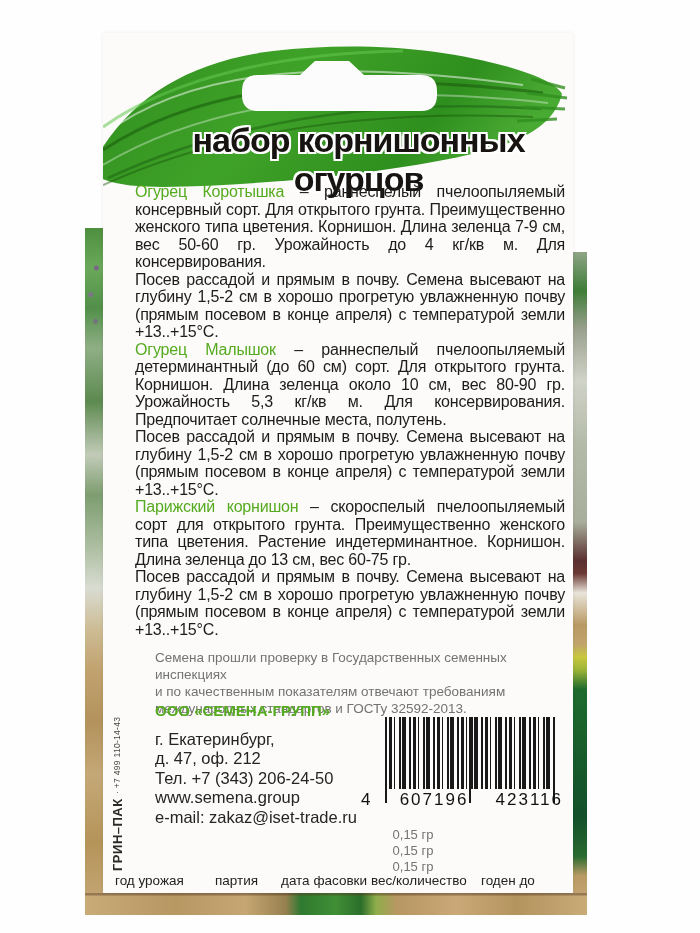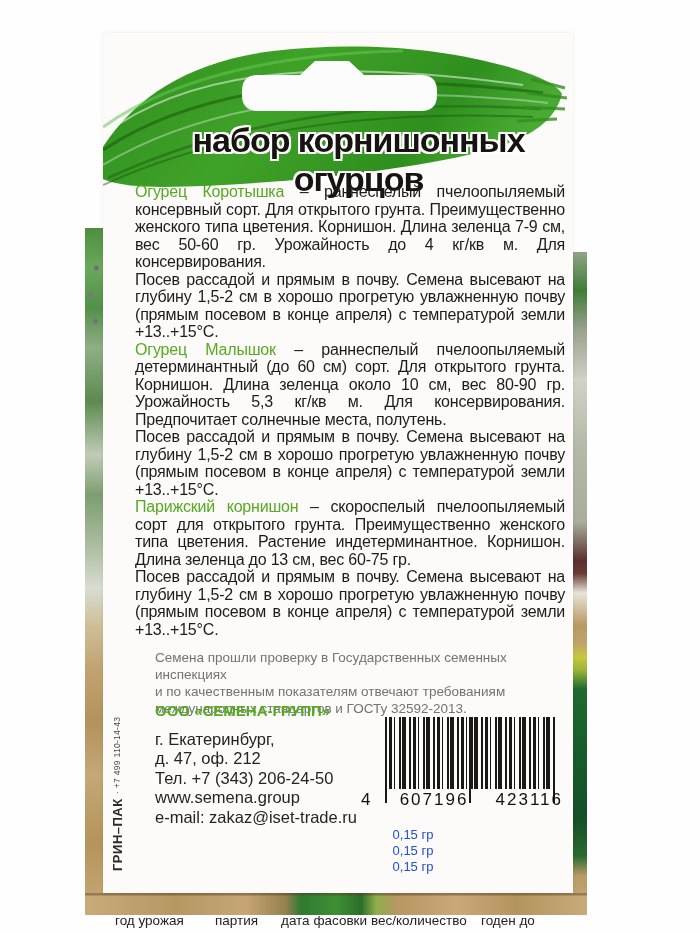--- a/index.html
+++ b/index.html
@@ -103,23 +103,23 @@
     position:absolute;left:2px;top:648px;width:24px;height:190px;
     writing-mode:vertical-rl;transform:rotate(180deg);
     display:flex;align-items:center;justify-content:flex-start;
     white-space:nowrap;
   }
   .side-brand .brand{font-size:13px;font-weight:bold;color:#2c2c26;letter-spacing:.5px;}
   .side-brand .phone{font-size:8.5px;color:#4a4a44;margin-top:4px;letter-spacing:.3px;}
   
   .weights{
     position:absolute;left:250px;top:794px;width:120px;
-    text-align:center;font-size:13px;line-height:16px;color:#1d4ed8;
-  }
-  .footer-fields{position:absolute;left:0;top:880px;width:470px;height:20px;font-size:13.5px;color:#222;}
+    text-align:center;font-size:13px;line-height:16px;color:#737373;
+  }
+  .footer-fields{position:absolute;left:0;top:840px;width:470px;height:20px;font-size:13.5px;color:#222;}
   .footer-fields span{position:absolute;white-space:nowrap;}
   .ff0{left:12px;} .ff1{left:112px;} .ff2{left:178px;text-align:right;} .ff3{left:268px;} .ff4{left:378px;}
 </style>
 </head>
 <body>
 
 <div class="strip strip-left"></div>
 <div class="strip strip-right"></div>
 <div class="strip strip-bottom"></div>
 

